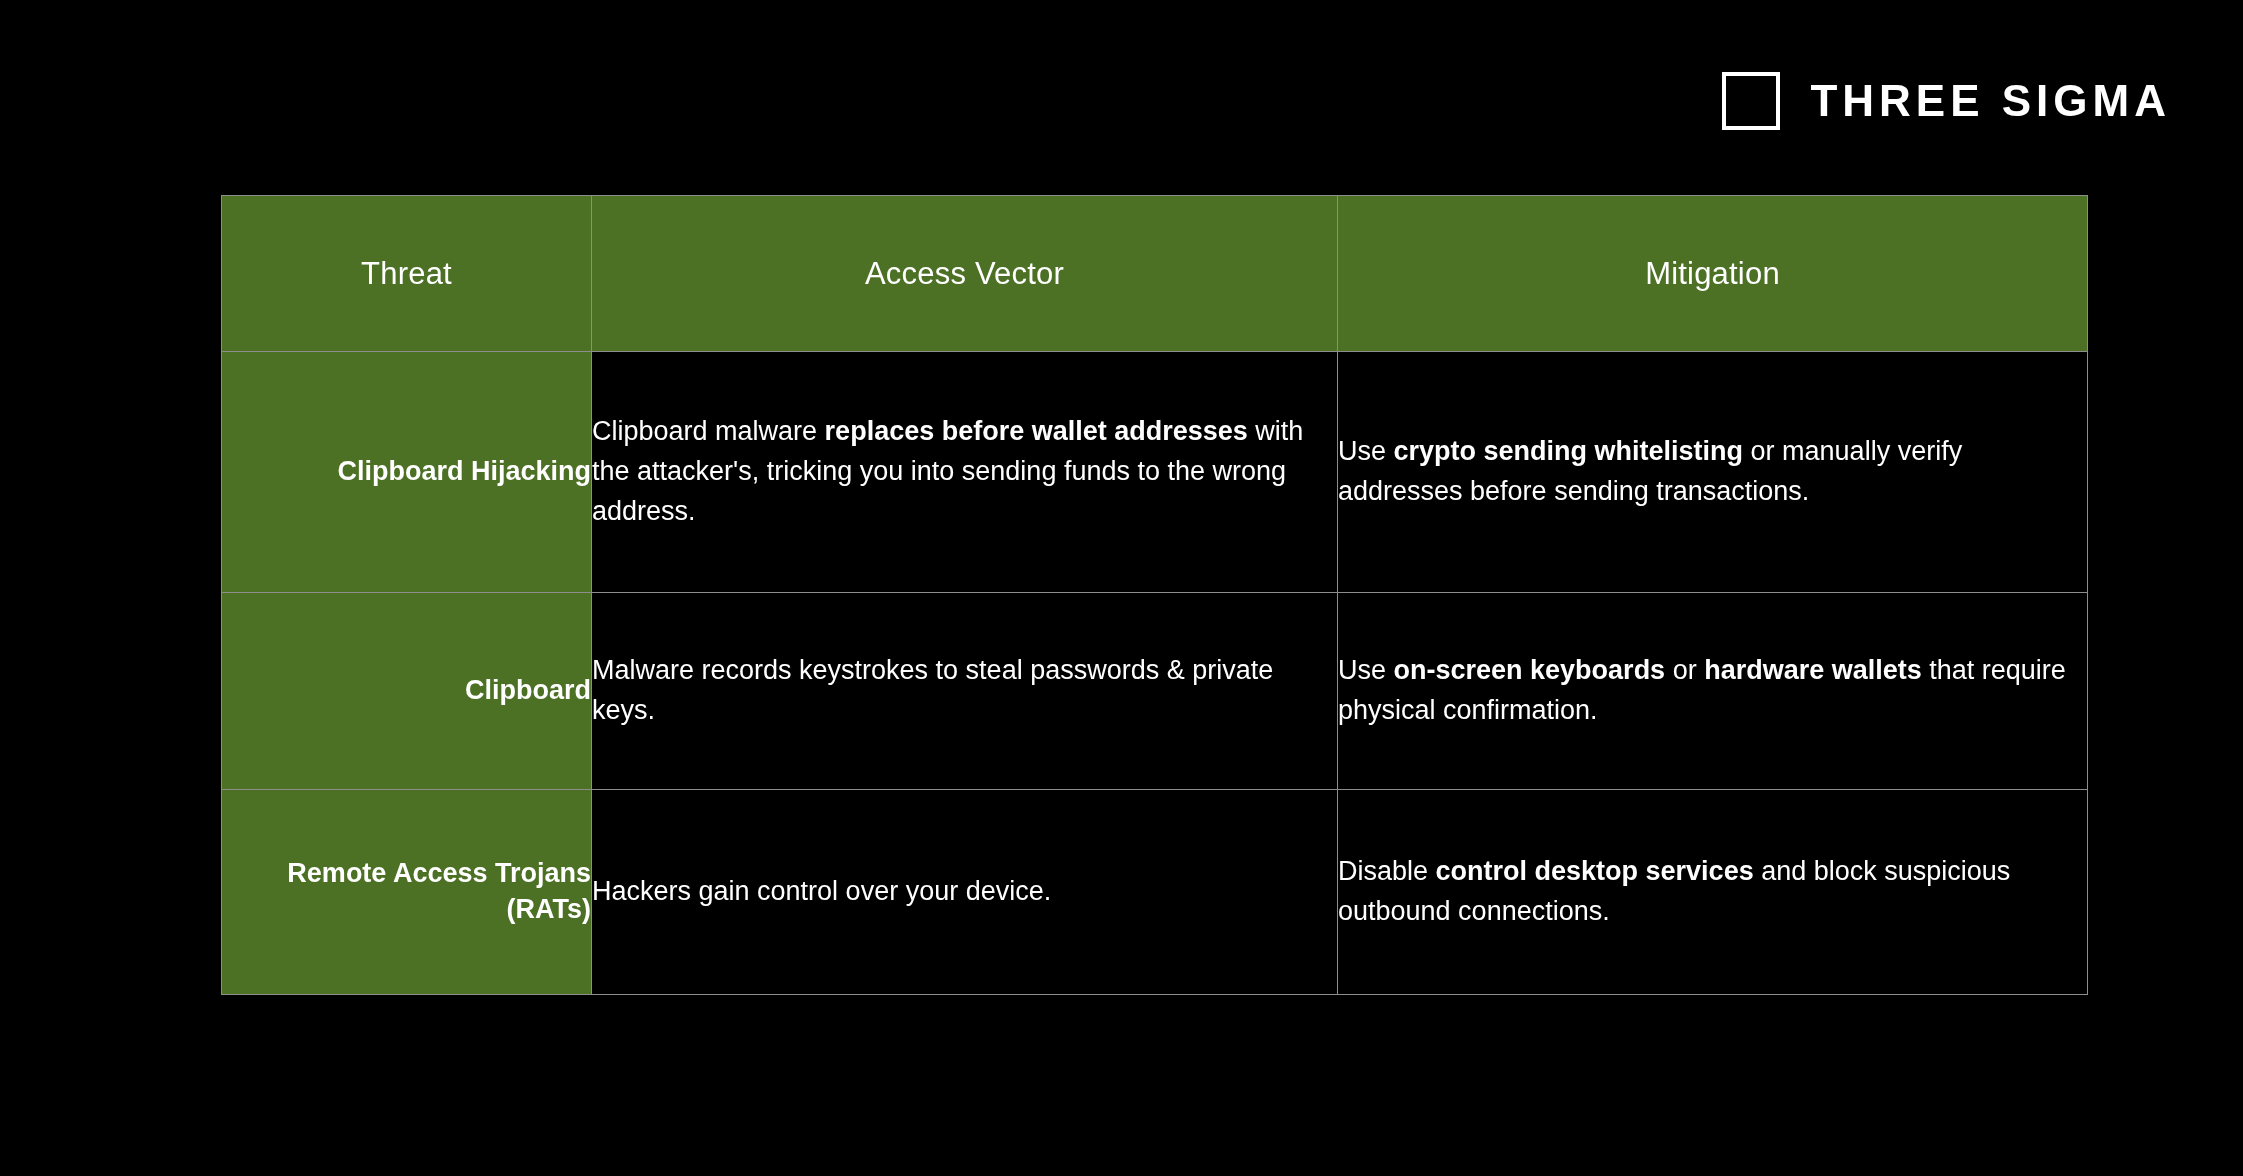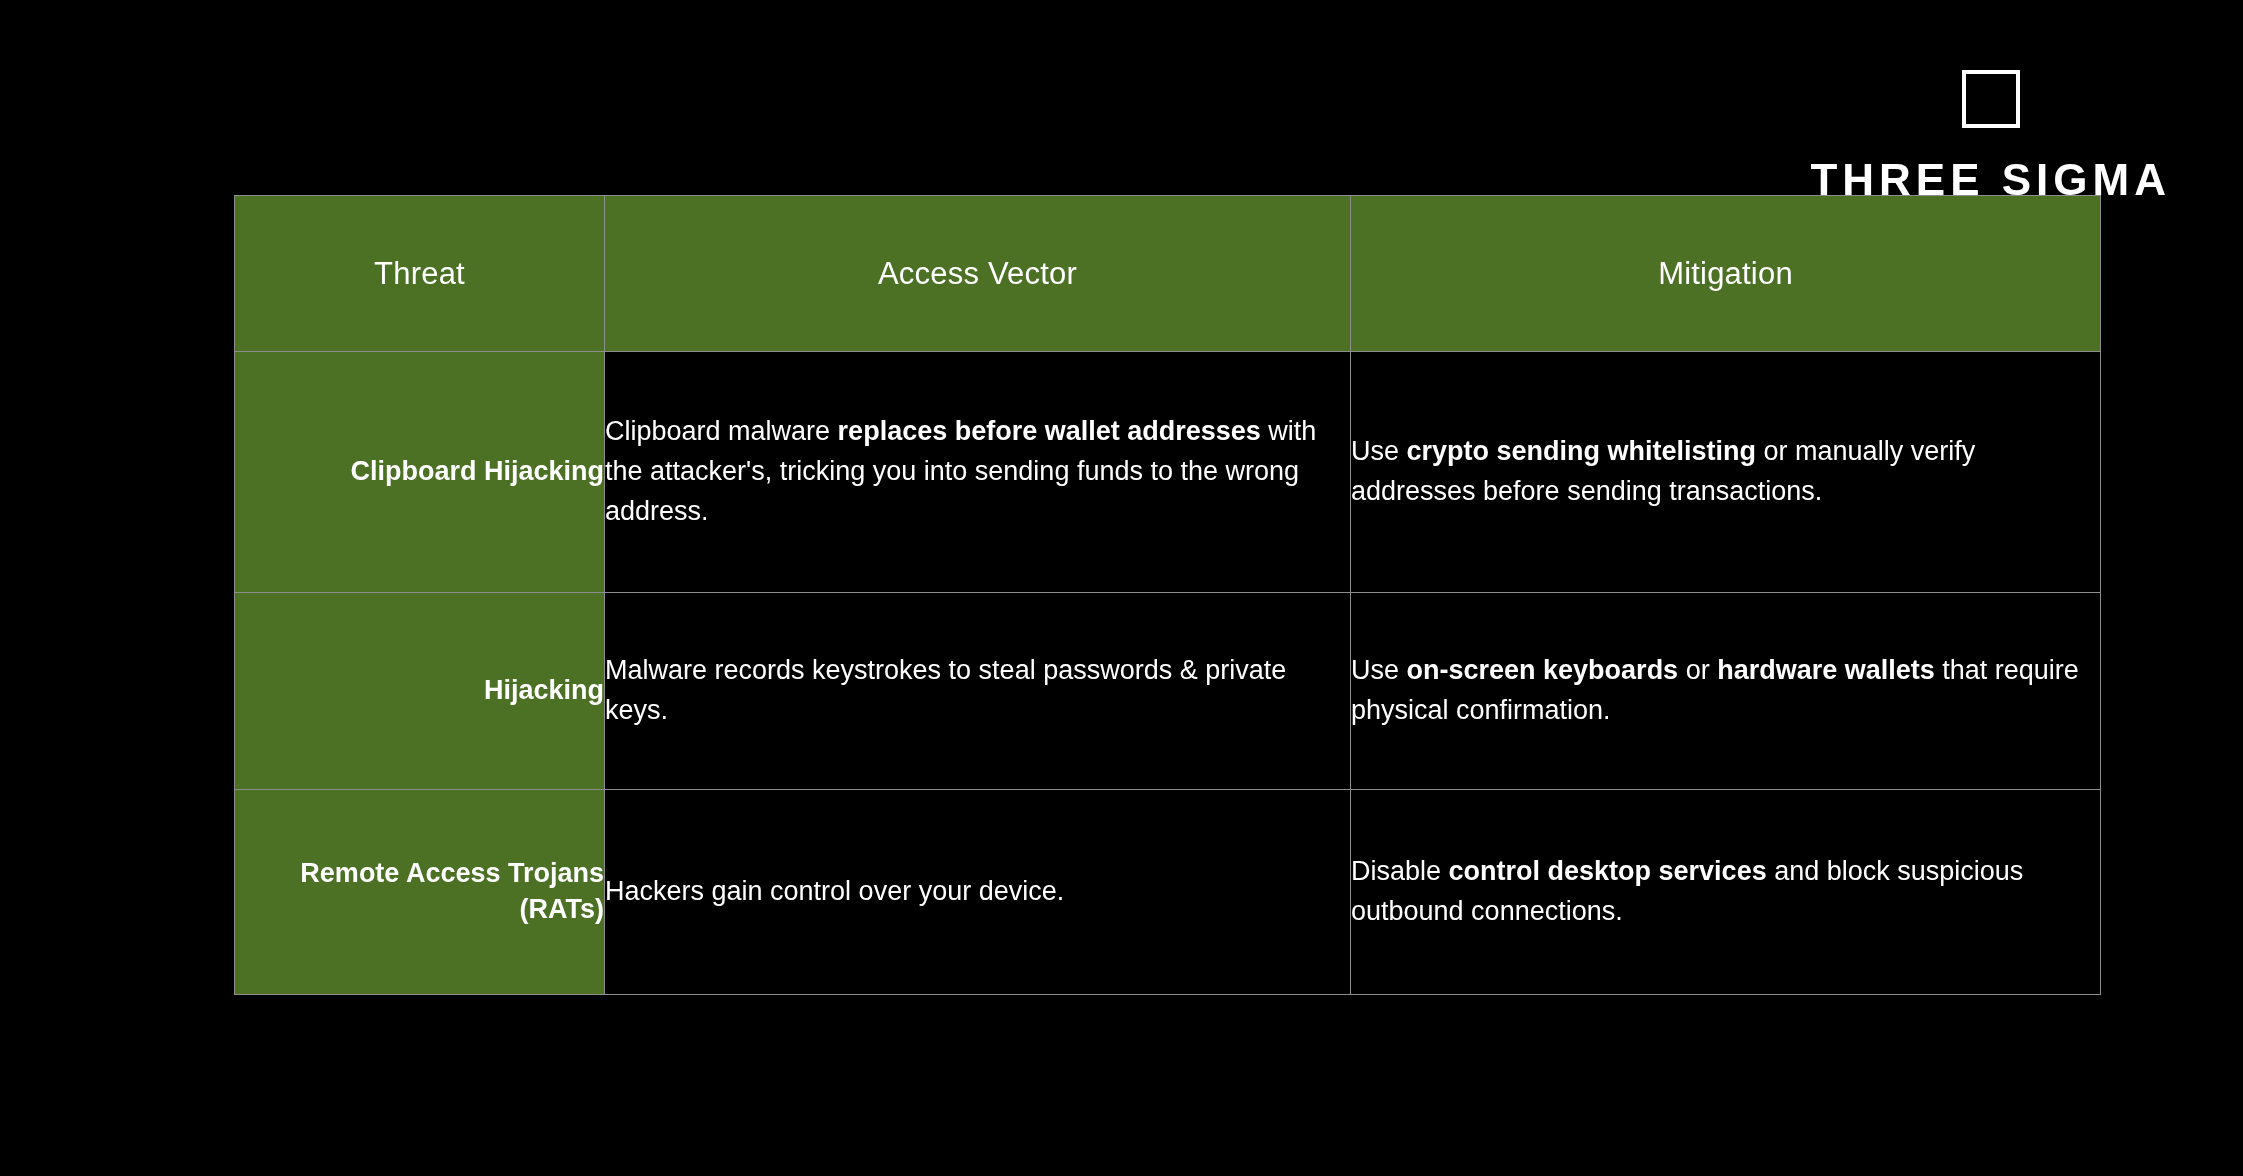--- a/index.html
+++ b/index.html
@@ -25,42 +25,41 @@
 
   
   .brand {
     position: absolute;
     top: 70px;
     right: 72px;
     display: flex;
     align-items: center;
     gap: 30px;
     height: 62px;
-    flex-direction: column;
   }
   .brand-mark {
     width: 58px;
     height: 58px;
     flex: 0 0 58px;
     display: block;
   }
   .brand-name {
     color: #ffffff;
     font-size: 44px;
     font-weight: 700;
     letter-spacing: 5px;
     line-height: 1;
     white-space: nowrap;
     font-family: "Liberation Sans", sans-serif;
   }
 
   
   .table-wrap {
     position: absolute;
-    left: 202px;
+    left: 189px;
     top: 195px;
     width: 1866px;
     padding-left: 32px;
   }
   table.threat-table {
     width: 100%;
     border-collapse: collapse;
     table-layout: fixed;
     border: 1px solid #8d8d8d;
   }
@@ -146,21 +145,21 @@
           <th>Mitigation</th>
         </tr>
       </thead>
       <tbody>
         <tr class="row-1">
           <td class="threat-cell">Clipboard Hijacking</td>
           <td class="body-cell">Clipboard malware <b>replaces before wallet addresses</b> with the attacker's, tricking you into sending funds to the wrong address.</td>
           <td class="body-cell">Use <b>crypto sending whitelisting</b> or manually verify addresses before sending transactions.</td>
         </tr>
         <tr class="row-2">
-          <td class="threat-cell">Hijacking</td>
+          <td class="threat-cell">Clipboard</td>
           <td class="body-cell">Malware records keystrokes to steal passwords &amp; private keys.</td>
           <td class="body-cell">Use <b>on-screen keyboards</b> or <b>hardware wallets</b> that require physical confirmation.</td>
         </tr>
         <tr class="row-3">
           <td class="threat-cell">Remote Access Trojans (RATs)</td>
           <td class="body-cell">Hackers gain control over your device.</td>
           <td class="body-cell">Disable <b>control desktop services</b> and block suspicious outbound connections.</td>
         </tr>
       </tbody>
     </table>

